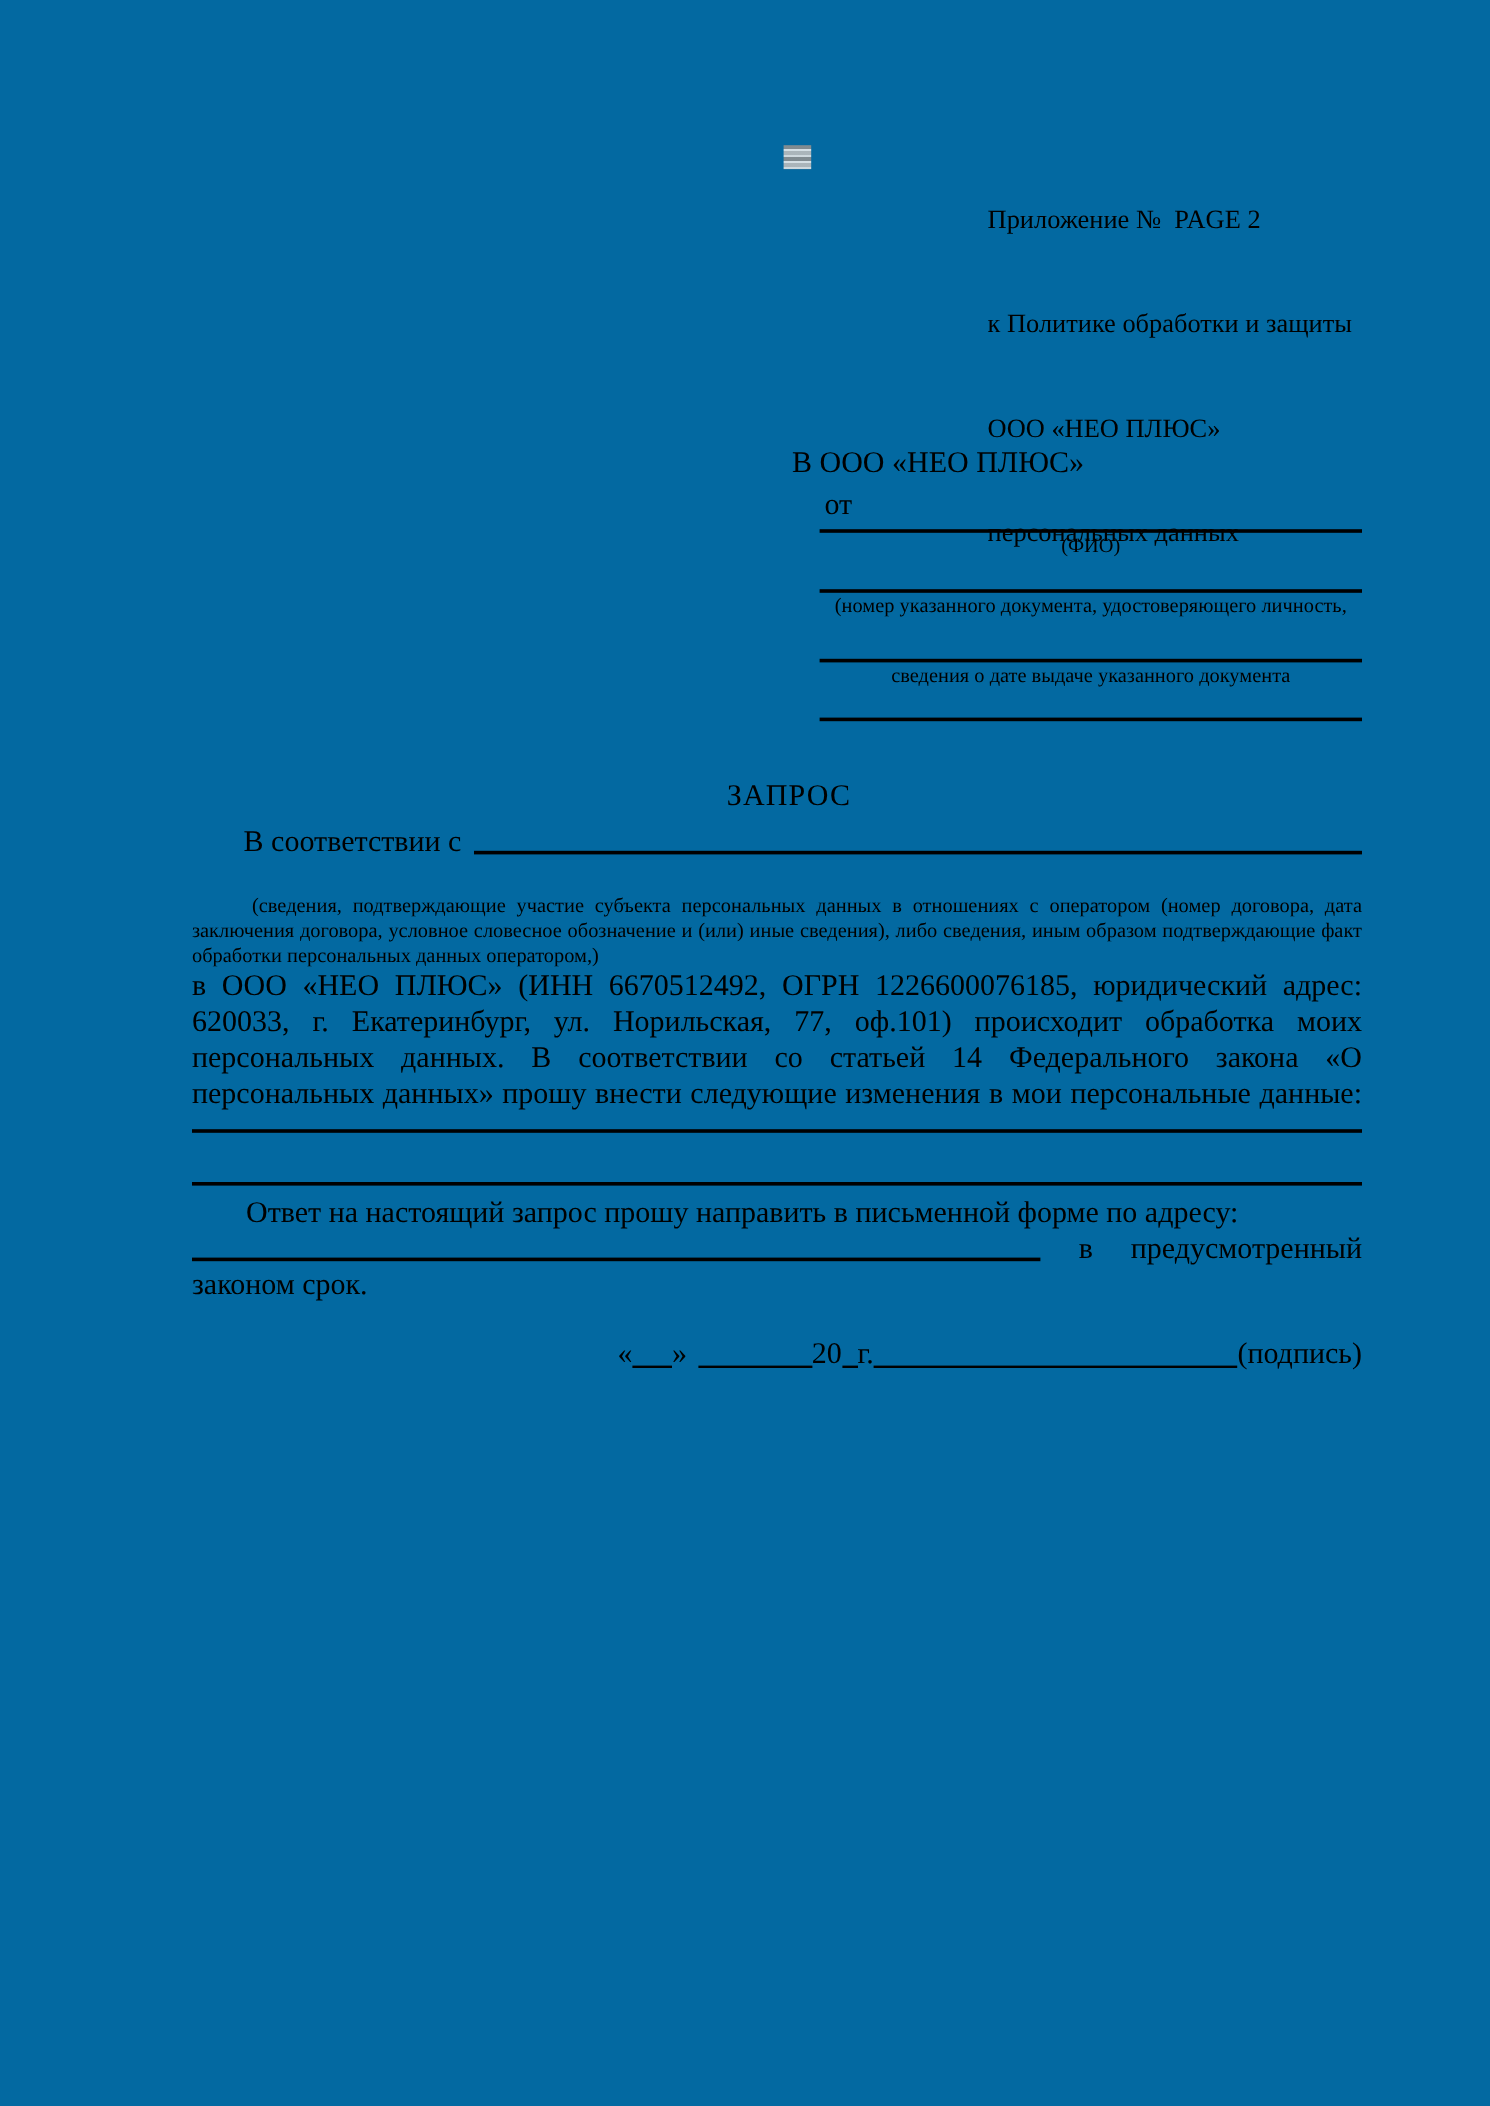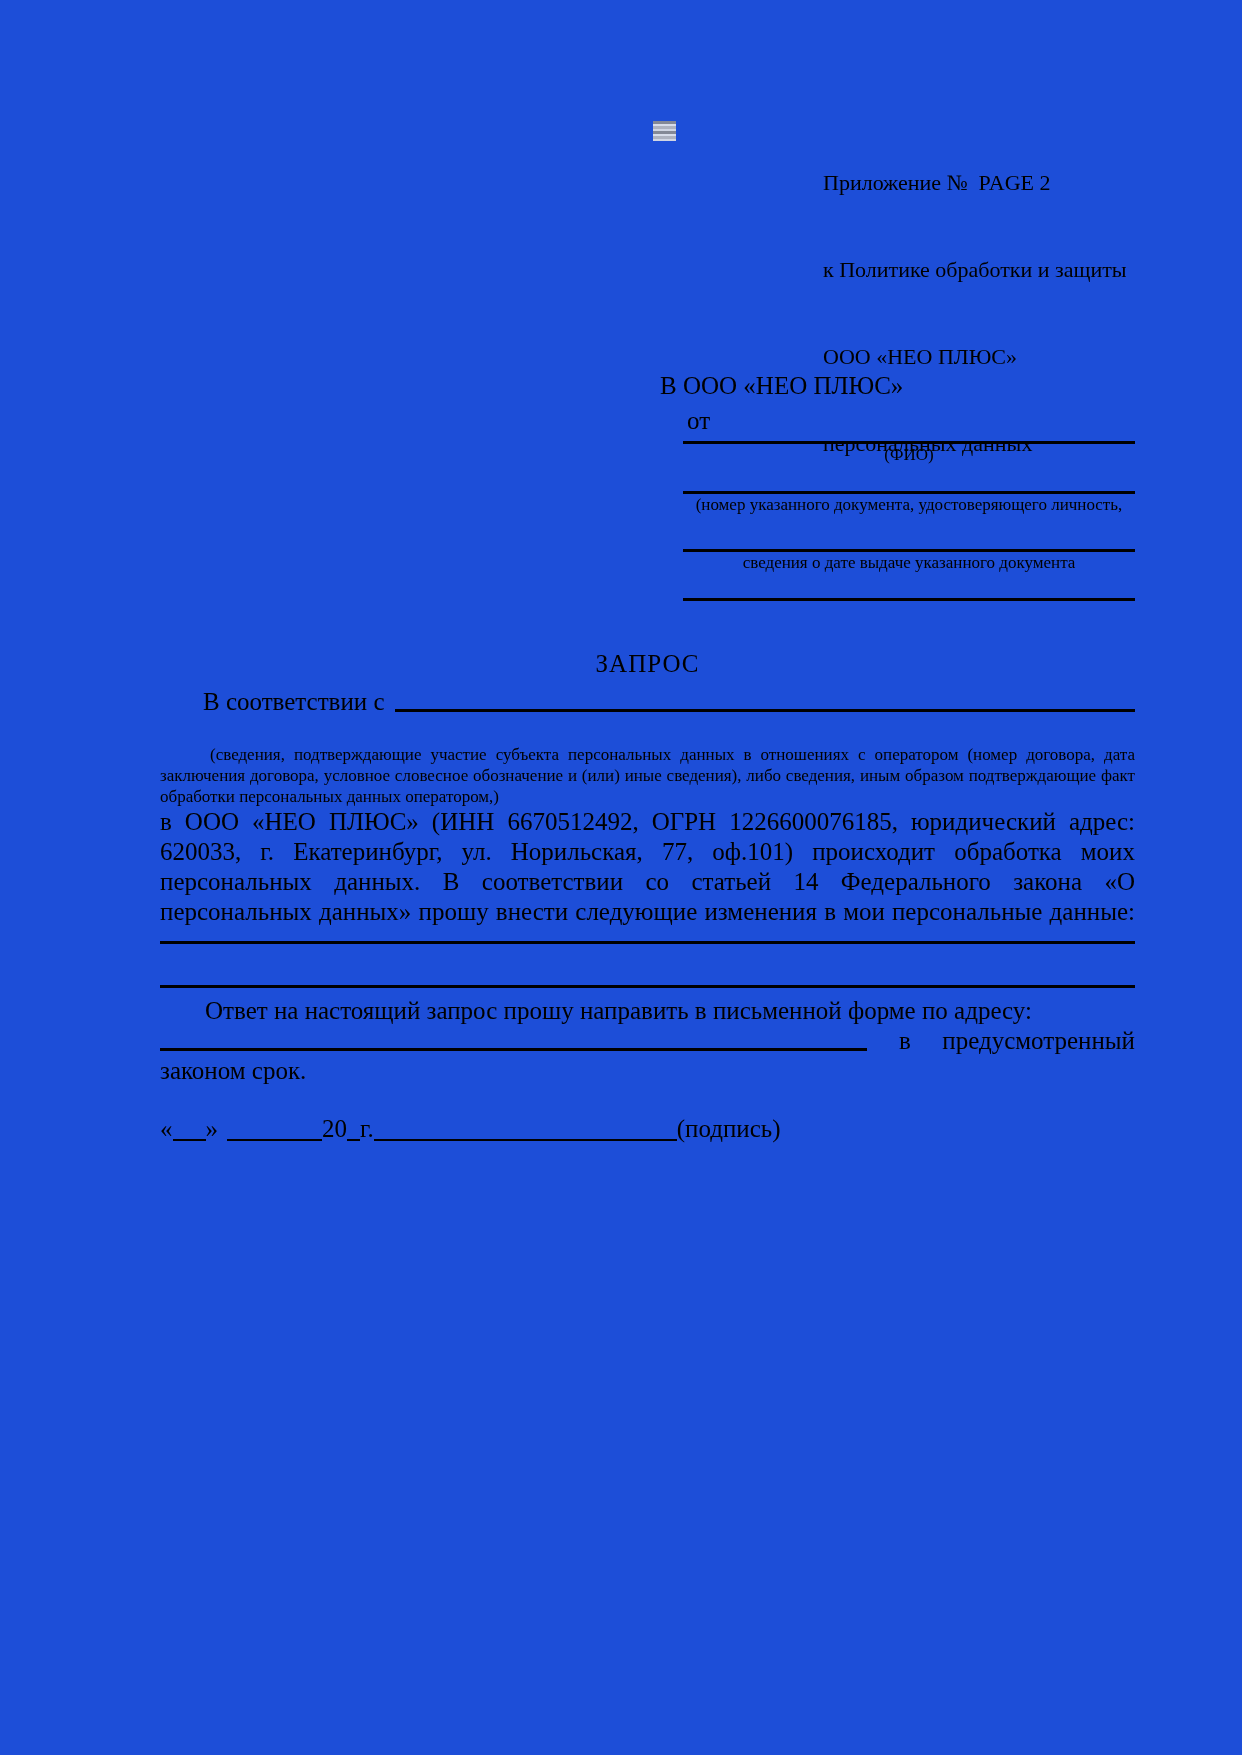--- a/index.html
+++ b/index.html
@@ -1,19 +1,19 @@
 <!DOCTYPE html>
 <html lang="ru"><head>
 <meta charset="utf-8">
 <style>
   html,body{margin:0;padding:0;background:#ffffff;}
   .page{
     position:relative;
     width:1242px;height:1755px;
-    background:#1d4ed8;
+    background:#0369a1;
     color:#000;
     font-family:"Liberation Serif","DejaVu Serif",serif;
     overflow:hidden;
   }
   
   .fieldmark{
     position:absolute;left:653px;top:121px;width:23px;height:20px;
     background:repeating-linear-gradient(180deg,#8f8f8f 0 3px,#ececec 3px 5px,#bdbdbd 5px 8px,#e4e4e4 8px 10px);
     opacity:.9;
   }
@@ -27,41 +27,41 @@
   }
   .addr{position:absolute;left:660px;top:371px;font-size:25px;line-height:30px;}
   .addr .from{margin:5px 0 0 27px;}
   .fields{margin-left:23px;width:452px;font-size:17px;line-height:22px;text-align:center;}
   .blank{border-bottom:3px solid #000;height:0;}
   .b1{margin-top:5px;}
   .b2{margin-top:25px;}
   .b3{margin-top:33px;}
   .b4{margin-top:24px;}
   .zapros{
-    position:absolute;left:160px;top:650px;width:975px;
+    position:absolute;left:170px;top:650px;width:975px;
     text-align:center;font-size:25px;line-height:28px;letter-spacing:1px;
   }
   .main{position:absolute;left:160px;top:688px;width:975px;font-size:25px;line-height:30px;}
   .intro{display:flex;align-items:flex-end;line-height:28px;}
   .intro-text{padding-left:43px;white-space:nowrap;}
   .fill{flex:1;border-bottom:3px solid #000;margin:0 0 4px 10px;}
   .fineprint{font-size:17px;line-height:21px;margin-top:1px;}
   .jline{text-align:justify;text-align-last:justify;}
   .fp-first{text-indent:50px;margin-top:28px;}
   .fp-last{text-align:left;text-align-last:left;}
   .bodytext{margin-top:0;}
   .bl{border-top:3px solid #000;height:0;}
   .bl1{margin-top:14px;}
   .bl2{margin-top:41px;}
   .reply{margin-top:8px;text-indent:45px;}
   .addr-row{display:flex;align-items:flex-end;line-height:30px;}
   .addr-line{width:707px;border-bottom:3px solid #000;margin-bottom:5px;}
   .mid{margin-left:32px;}
   .right{margin-left:auto;}
-  .footer{margin-top:28px;display:flex;justify-content:flex-start;align-items:baseline;}
+  .footer{margin-top:28px;display:flex;justify-content:flex-end;align-items:baseline;}
   .u{display:inline-block;height:0;border-bottom:2px solid #000;vertical-align:-4px;}
   .u30{width:33px;} .u95{width:95px;margin-left:9px;} .u13{width:13px;} .u300{width:303px;}
 </style>
 </head>
 <body>
 
 <div class="page">
 
   <div class="fieldmark"></div>
 

